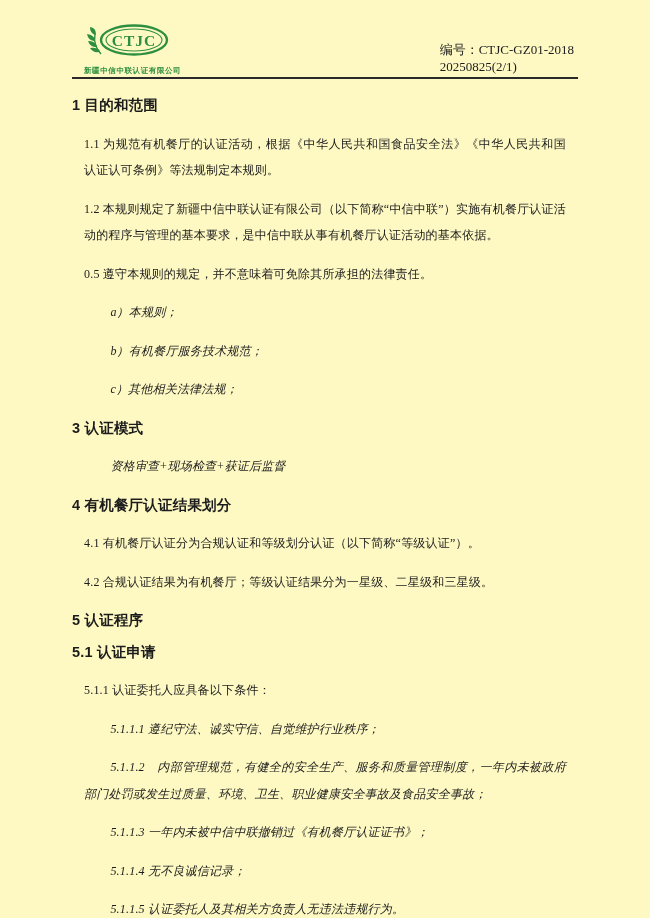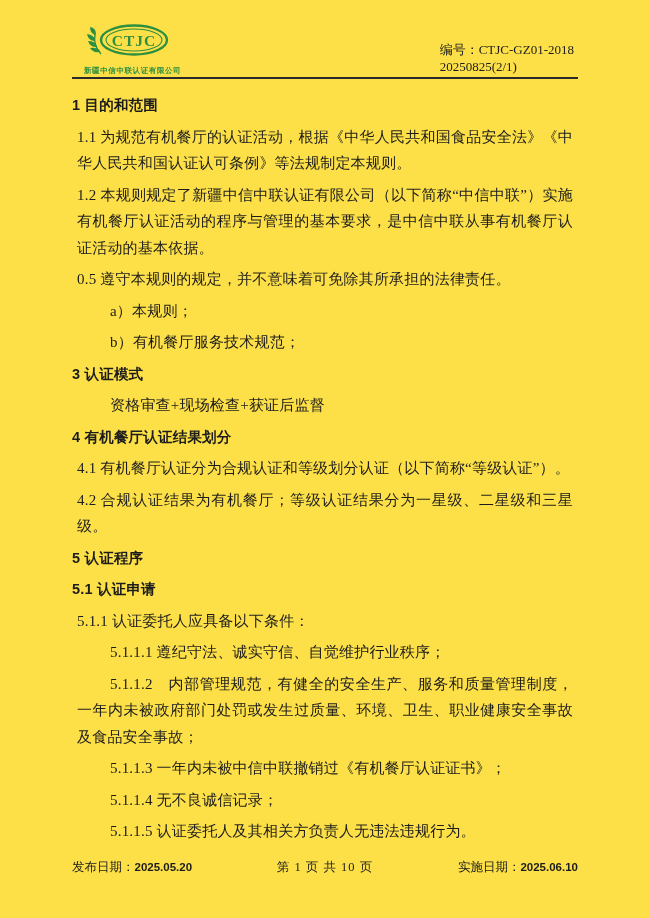--- a/index.html
+++ b/index.html
@@ -1,20 +1,20 @@
 <!DOCTYPE html>
 <html><head>
 <meta charset="utf-8">
 <style>
   html, body { margin: 0; padding: 0; background: #e8e8e8; }
   .page {
     width: 650px;
     height: 918px;
     margin: 0 auto;
-    background: #fde047;
+    background: #fef9c3;
     box-sizing: border-box;
     padding: 24px 72px 42px 72px;
     display: flex;
     flex-direction: column;
     font-family: "Liberation Serif", "DejaVu Serif", serif;
     color: #1c1c1c;
     position: relative;
     overflow: hidden;
   }
 
@@ -43,27 +43,27 @@
     padding-bottom: 1px;
     margin-top: 16px;
   }
 
   
   .doc-body {
     padding-top: 8px;
     flex: 0 0 auto;
   }
   .para {
-    margin: 5px;
-    font-size: 15px;
+    margin: 12px;
+    font-size: 12px;
     line-height: 26.5px;
     text-align: justify;
     letter-spacing: 0.2px;
   }
-  .para.para-indent { text-indent: 2.2em; }
+  .para.para-indent { text-indent: 2.2em; font-style: italic; }
   .para.heading {
     font-family: "Liberation Sans", "DejaVu Sans", sans-serif;
     font-weight: bold;
     font-size: 14.5px;
     text-align: left;
     margin: 5px 0 3px 0;
   }
 
   
   .footer {
@@ -109,20 +109,21 @@
     </div>
   </div>
 
   <div class="doc-body" id="doc-body">
       <p class="para heading">1  目的和范围</p>
       <p class="para para">1.1 为规范有机餐厅的认证活动，根据《中华人民共和国食品安全法》《中华人民共和国认证认可条例》等法规制定本规则。</p>
       <p class="para para">1.2 本规则规定了新疆中信中联认证有限公司（以下简称“中信中联”）实施有机餐厅认证活动的程序与管理的基本要求，是中信中联从事有机餐厅认证活动的基本依据。</p>
       <p class="para para">0.5 遵守本规则的规定，并不意味着可免除其所承担的法律责任。</p>
       <p class="para para-indent">a）本规则；</p>
       <p class="para para-indent">b）有机餐厅服务技术规范；</p>
+      <p class="para para-indent">c）其他相关法律法规；</p>
       <p class="para heading">3  认证模式</p>
       <p class="para para-indent">资格审查+现场检查+获证后监督</p>
       <p class="para heading">4  有机餐厅认证结果划分</p>
       <p class="para para">4.1 有机餐厅认证分为合规认证和等级划分认证（以下简称“等级认证”）。</p>
       <p class="para para">4.2 合规认证结果为有机餐厅；等级认证结果分为一星级、二星级和三星级。</p>
       <p class="para heading">5  认证程序</p>
       <p class="para heading">5.1  认证申请</p>
       <p class="para para">5.1.1 认证委托人应具备以下条件：</p>
       <p class="para para-indent">5.1.1.1 遵纪守法、诚实守信、自觉维护行业秩序；</p>
       <p class="para para-indent">5.1.1.2　内部管理规范，有健全的安全生产、服务和质量管理制度，一年内未被政府部门处罚或发生过质量、环境、卫生、职业健康安全事故及食品安全事故；</p>

